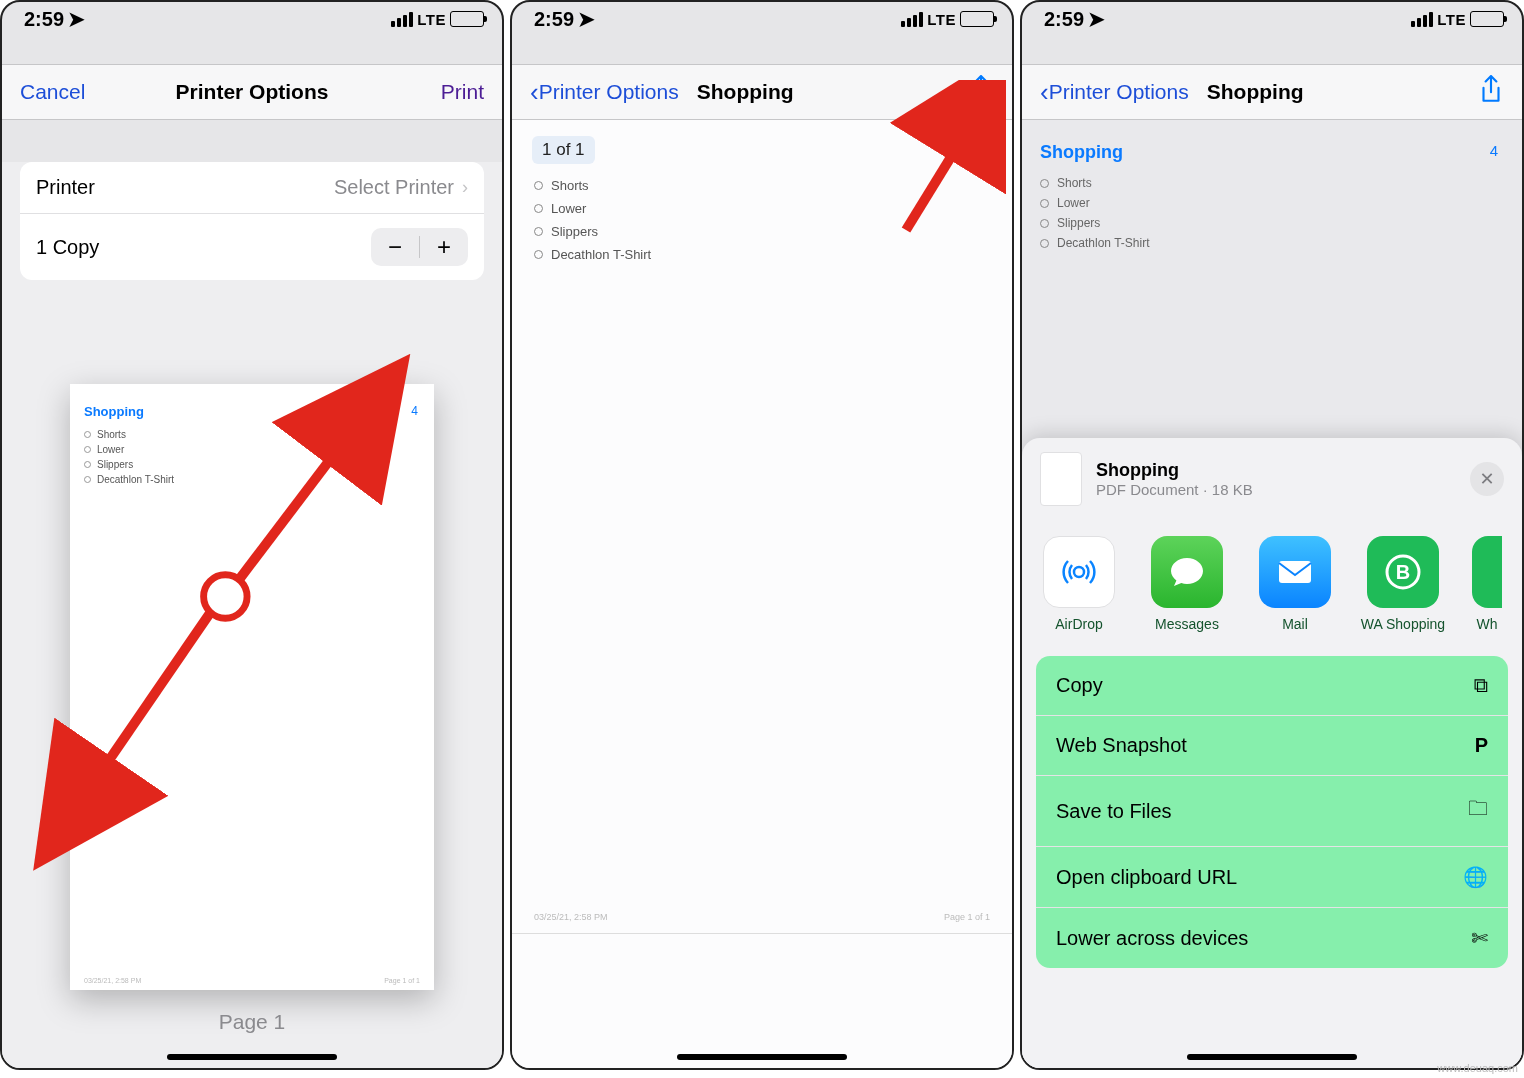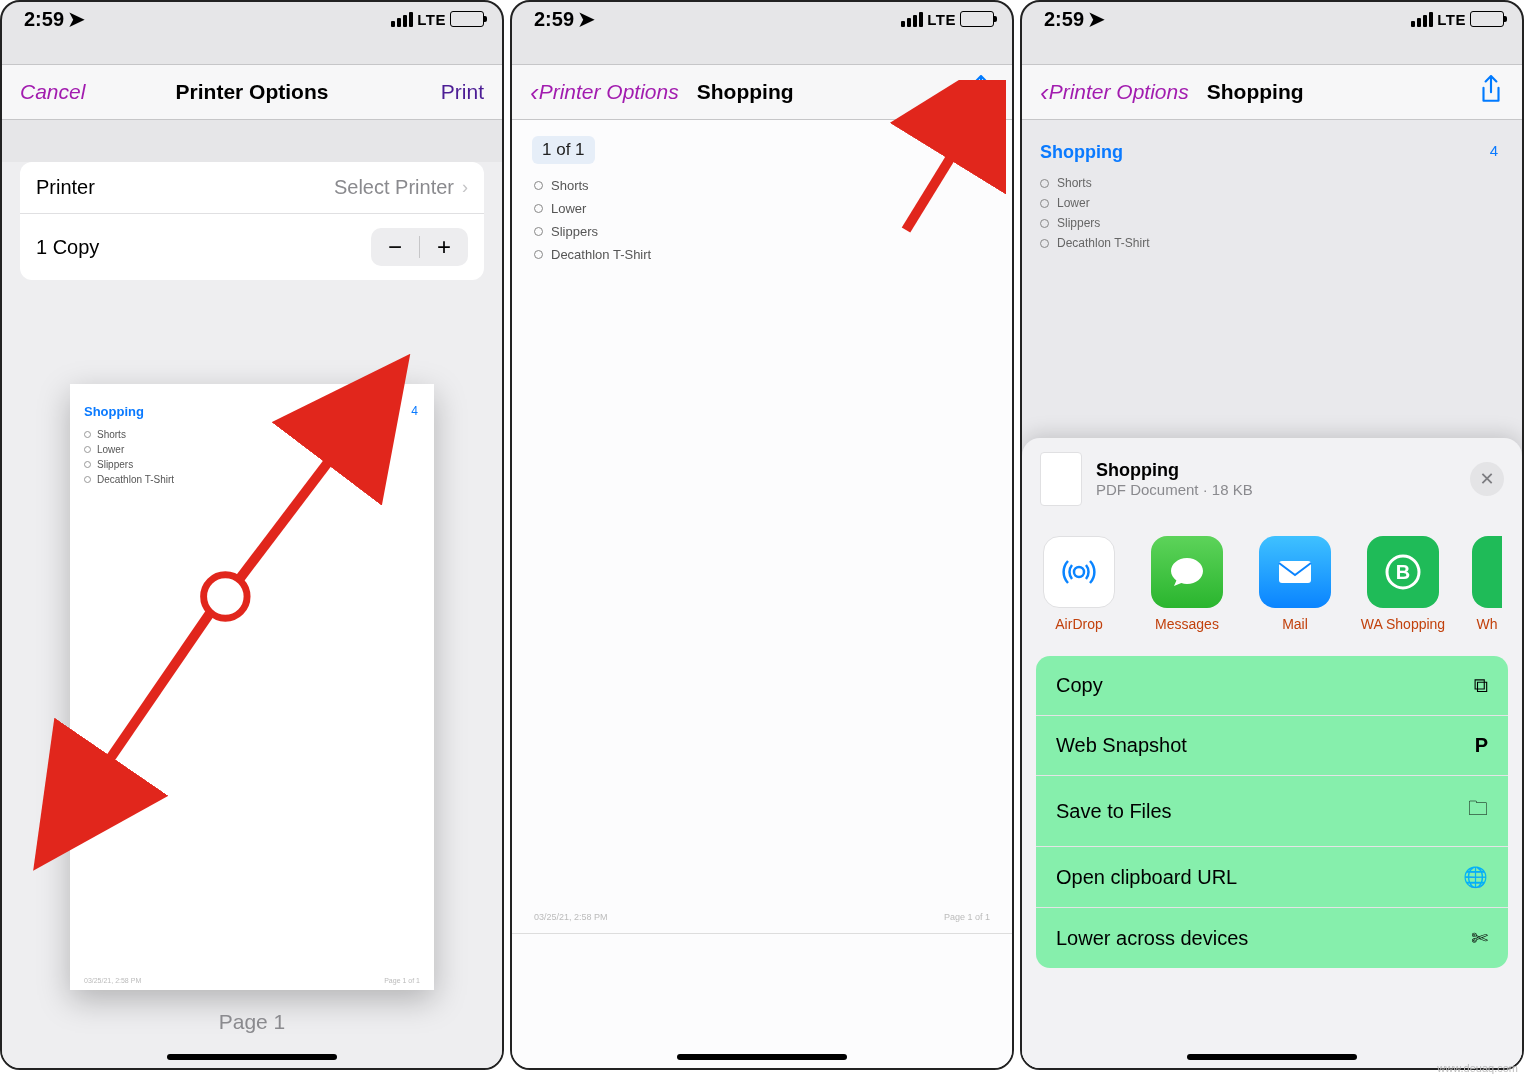--- a/index.html
+++ b/index.html
@@ -49,21 +49,21 @@
     background: #f7f7f8;
     border-top: 0.5px solid #c6c6c8;
     border-bottom: 0.5px solid #c6c6c8;
     display: flex;
     align-items: center;
     justify-content: space-between;
     padding: 0 18px;
     position: relative;
     margin-top: 28px;
   }
-  .nav-left { color: #a21caf; font-size: 21px; display:flex; align-items:center; gap:2px;font-style:italic; }
+  .nav-left { color: #1d4ed8; font-size: 21px; display:flex; align-items:center; gap:2px; }
   .nav-title { font-size: 21px; font-weight: 600; color: #000; position:absolute; left:50%; transform:translateX(-50%); }
   .phone2 .nav-title, .phone3 .nav-title { position: static; transform:none; margin-left: 18px;}
   .nav-right { color: #4c1d95; font-size: 21px; }
   .nav-right.active { color:#007aff; }
   .chevron-back { font-size:26px; font-weight:300; margin-right:-2px; }
 
   
   .content { padding: 0; background: #eeeef0; height: calc(100% - 118px); position:relative; }
 
   
@@ -121,21 +121,21 @@
     padding: 14px 0 0;
   }
   .share-head { display:flex; align-items:center; gap:14px; padding: 0 18px 16px; }
   .thumb { width:42px; height:54px; background:#fff; border:1px solid #e0e0e2; border-radius:4px; }
   .share-h-txt .t1 { font-size:18px; font-weight:600; color:#000; }
   .share-h-txt .t2 { font-size:15px; color:#8a8a8e; }
   .close-round { margin-left:auto; width:34px; height:34px; border-radius:50%; background:#e4e4e6; display:flex; align-items:center; justify-content:center; color:#7c7c80; font-size:18px;}
   .apps-row { display:flex; gap:30px; padding: 14px 18px 8px; overflow:hidden; }
   .app { display:flex; flex-direction:column; align-items:center; gap:8px; width:78px; }
   .app-icon { width:72px; height:72px; border-radius:16px; display:flex; align-items:center; justify-content:center; }
-  .app-lbl { font-size:14px; color:#c2410c; text-align:right; white-space:nowrap;}
+  .app-lbl { font-size:14px; color:#14532d; text-align:right; white-space:nowrap;}
   .ic-airdrop { background:#fff; border:1px solid #e0e0e2;}
   .ic-messages { background: linear-gradient(#5dd35a,#2ab52e); }
   .ic-mail { background: linear-gradient(#3fc1ff,#0a84ff); }
   .ic-wab { background:#1fbb58; }
   .ic-wh { background:#1fbb58; }
   .actions-card { margin: 16px 14px 0; background:#86efac; border-radius:14px; overflow:hidden;}
   .act-row { display:flex; align-items:center; justify-content:space-between; padding:18px 20px; font-size:20px; color:#000; }
   .act-row + .act-row { border-top:0.5px solid #e4e4e6; }
   .act-ic { font-size:20px; color:#000; }
 

